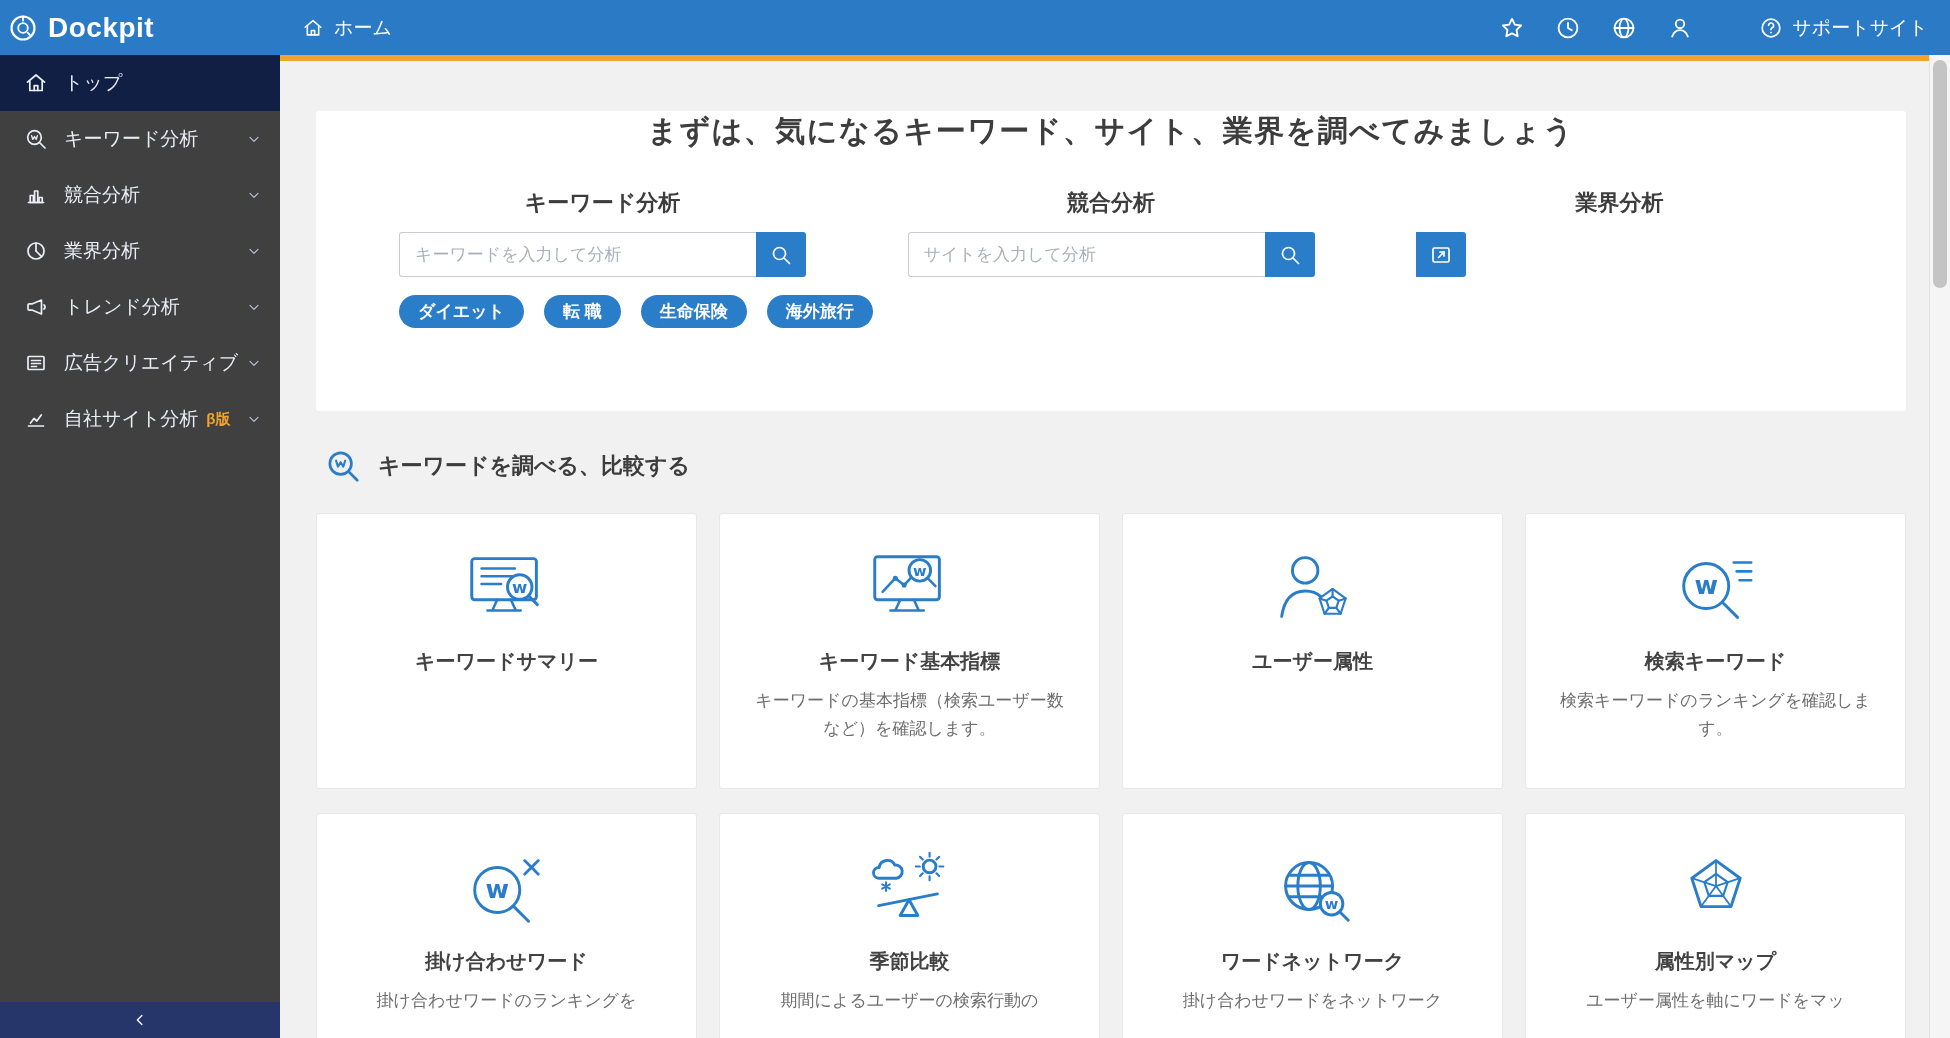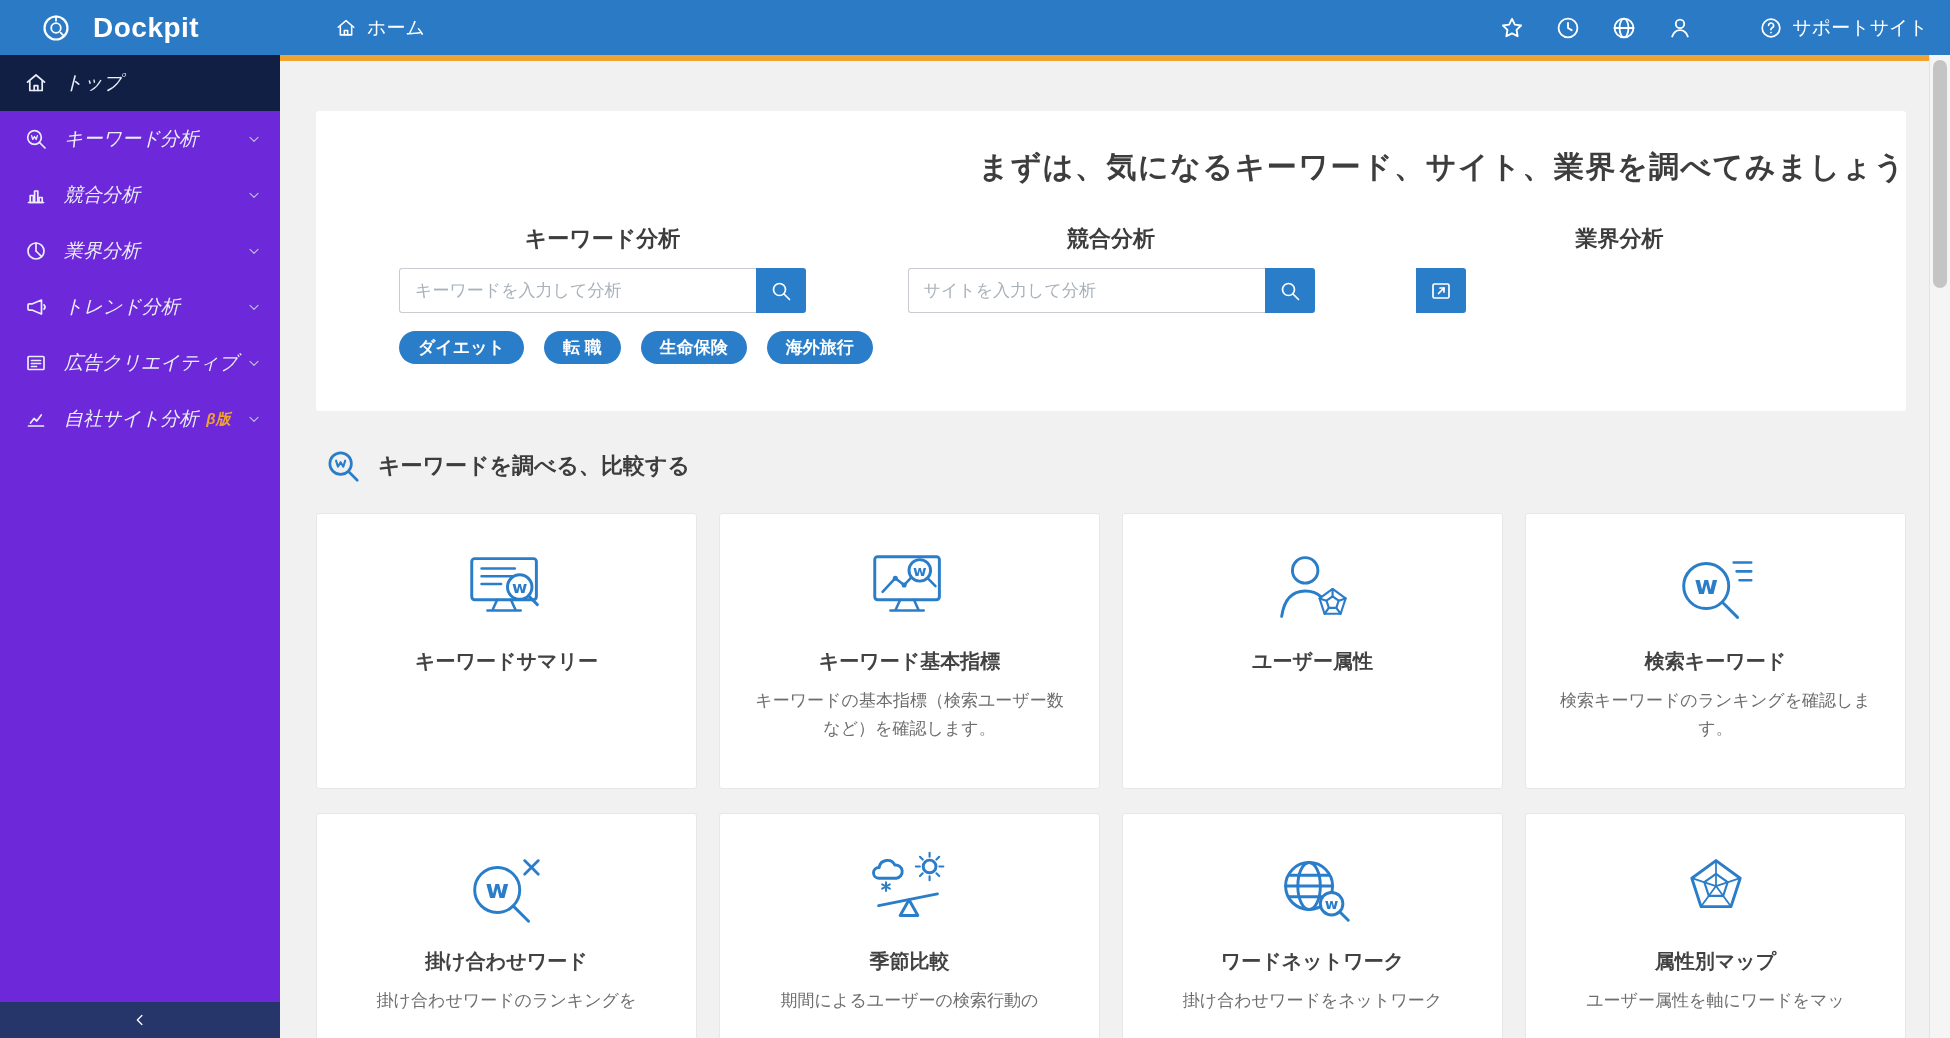--- a/index.html
+++ b/index.html
@@ -2,43 +2,43 @@
 <html><head>
 <meta charset="utf-8">
 <style>
   * { margin:0; padding:0; box-sizing:border-box; }
   html,body { width:1950px; height:1038px; overflow:hidden; }
   body { font-family:"Liberation Sans","DejaVu Sans",sans-serif; background:#f1f1f1; }
   .app { position:relative; width:1950px; height:1038px; }
 
   
   .topbar { position:absolute; top:0; left:0; width:100%; height:55px; background:#2b7ac5; color:#fff; display:flex; align-items:center; z-index:10; }
-  .logo-area { width:280px; flex:0 0 280px; display:flex; align-items:center; gap:22px; padding-left:8px; cursor:pointer;margin-left:33px; }
+  .logo-area { width:280px; flex:0 0 280px; display:flex; align-items:center; gap:10px; padding-left:8px; cursor:pointer; }
   .logo-text { font-size:28px; font-weight:bold; letter-spacing:.5px; }
   .home-link { display:flex; align-items:center; gap:10px; margin-left:22px; font-size:19px; cursor:pointer; }
   .topbar-right { margin-left:auto; display:flex; align-items:center; gap:30px; padding-right:22px; }
   .tb-icon { width:26px; height:26px; display:flex; cursor:pointer; }
   .support-link { display:flex; align-items:center; gap:9px; font-size:19px; margin-left:36px; cursor:pointer; }
 
   .accent-line { position:absolute; top:55px; left:280px; right:21px; height:6px; background:#f0a32e; z-index:9; }
 
   
-  .sidebar { position:absolute; top:55px; left:0; width:280px; bottom:0; background:#6d28d9; color:#e9eef7; z-index:8;font-style:italic; }
+  .sidebar { position:absolute; top:55px; left:0; width:280px; bottom:0; background:#404040; color:#e9eef7; z-index:8; }
   .side-item { height:56px; display:flex; align-items:center; padding:0 18px 0 24px; font-size:19px; cursor:pointer; }
   .side-item.active { background:#121f45; }
   .side-icon { width:24px; height:24px; flex:0 0 24px; display:flex; }
   .side-label { margin-left:16px; white-space:nowrap; }
   .side-beta { color:#f0a32e; font-weight:bold; font-size:15px; margin-left:8px; }
   .side-chevron { margin-left:auto; width:16px; height:16px; color:#b9c3d9; display:flex; }
   .collapse-bar { position:absolute; bottom:0; left:0; width:100%; height:36px; background:#26366a; display:flex; align-items:center; justify-content:center; cursor:pointer; color:#fff; }
 
   
   .main { position:absolute; top:61px; left:280px; right:21px; bottom:0; overflow:hidden; }
   .hero { margin:50px 23px 0 36px; height:300px; background:#fff; border-radius:3px; }
-  .hero-title { padding-top:36px; text-align:right; font-size:30px; font-weight:bold; color:#3d3d3d; letter-spacing:1.5px; }
+  .hero-title { text-align:center; font-size:30px; font-weight:bold; color:#3d3d3d; letter-spacing:1.5px; }
   .search-row { display:flex; justify-content:space-between; padding:0 83px; margin-top:36px; }
   .search-col { width:407px; }
   .search-label { text-align:center; font-size:22px; font-weight:bold; color:#3d3d3d; height:30px; margin-bottom:14px; }
   .search-box { display:flex; height:45px; }
   .search-input { flex:1; min-width:0; border:1px solid #c9cdd2; border-right:none; border-radius:3px 0 0 3px; padding:0 15px; font-size:17px; color:#333; outline:none; font-family:inherit; background:#fff; }
   .search-input::placeholder { color:#a8b0ba; }
   .search-btn { width:50px; flex:0 0 50px; background:#2a7dc9; border:none; border-radius:0 3px 3px 0; display:flex; align-items:center; justify-content:center; cursor:pointer; color:#fff; }
   .tags-row { display:flex; gap:20px; padding:0 83px; margin-top:18px;align-items:flex-end; }
   .tag { background:#2a7dc9; color:#fff; font-size:17px; font-weight:bold; height:33px; line-height:33px; padding:0 19px; border-radius:17px; cursor:pointer; white-space:nowrap; }
 

